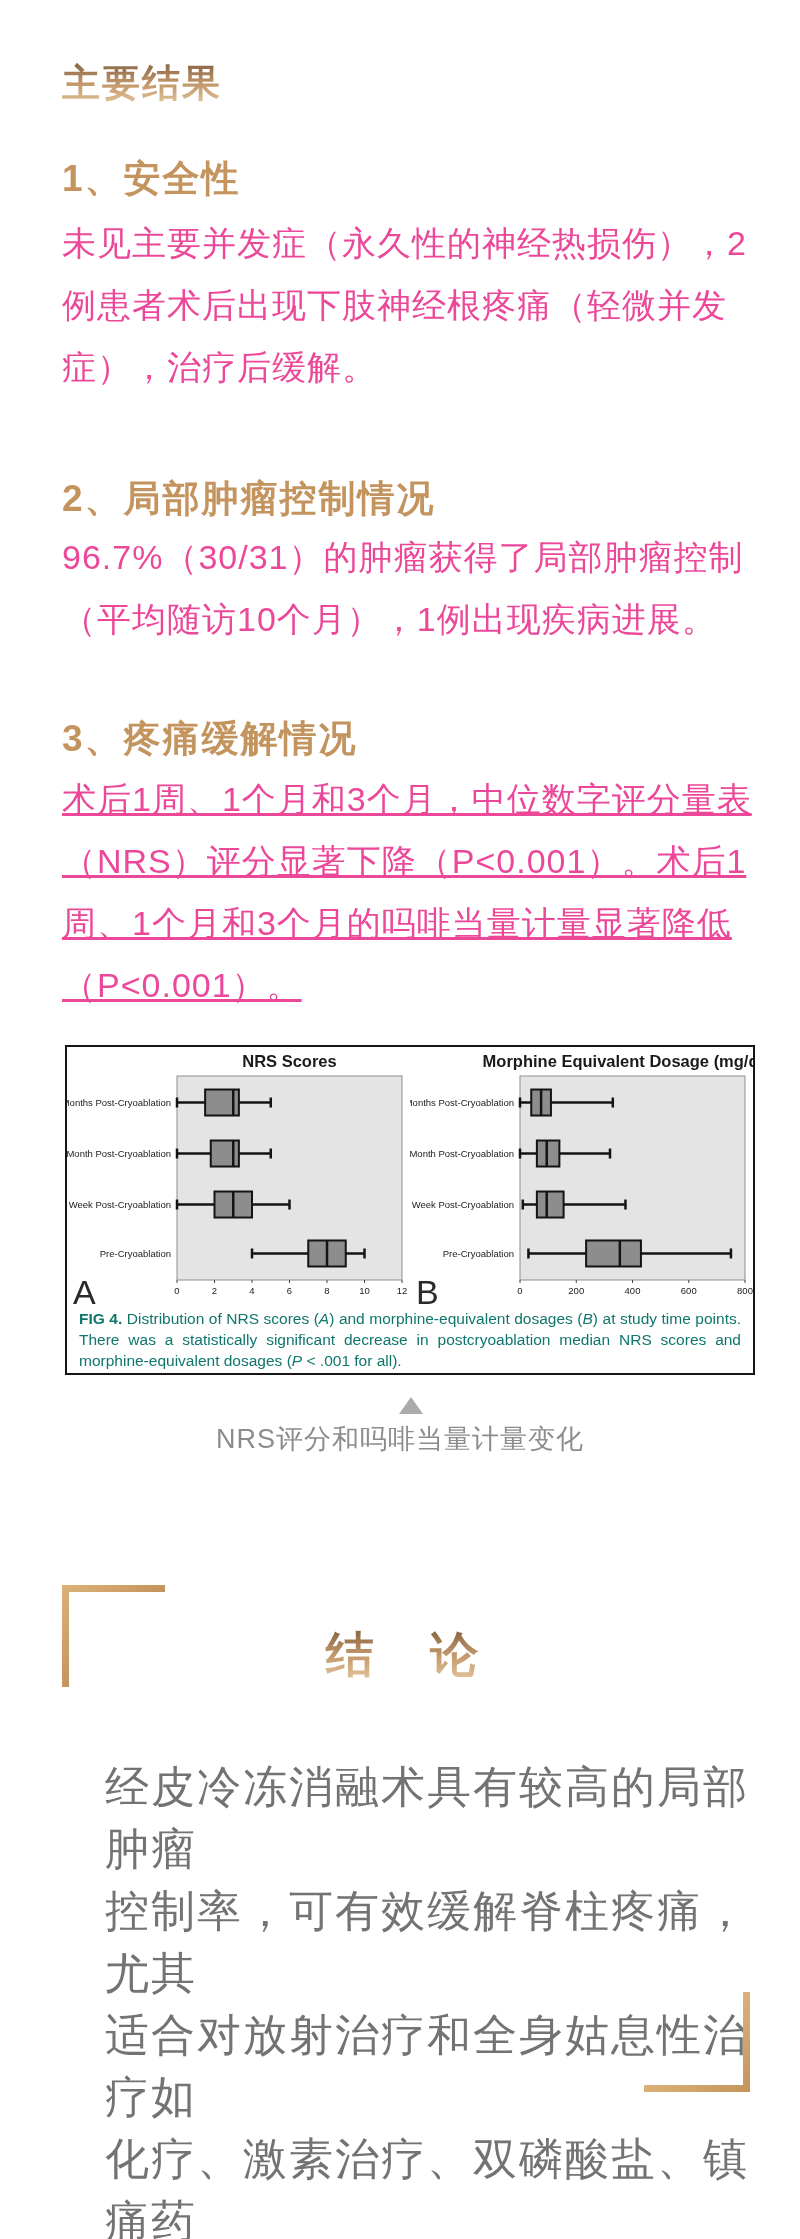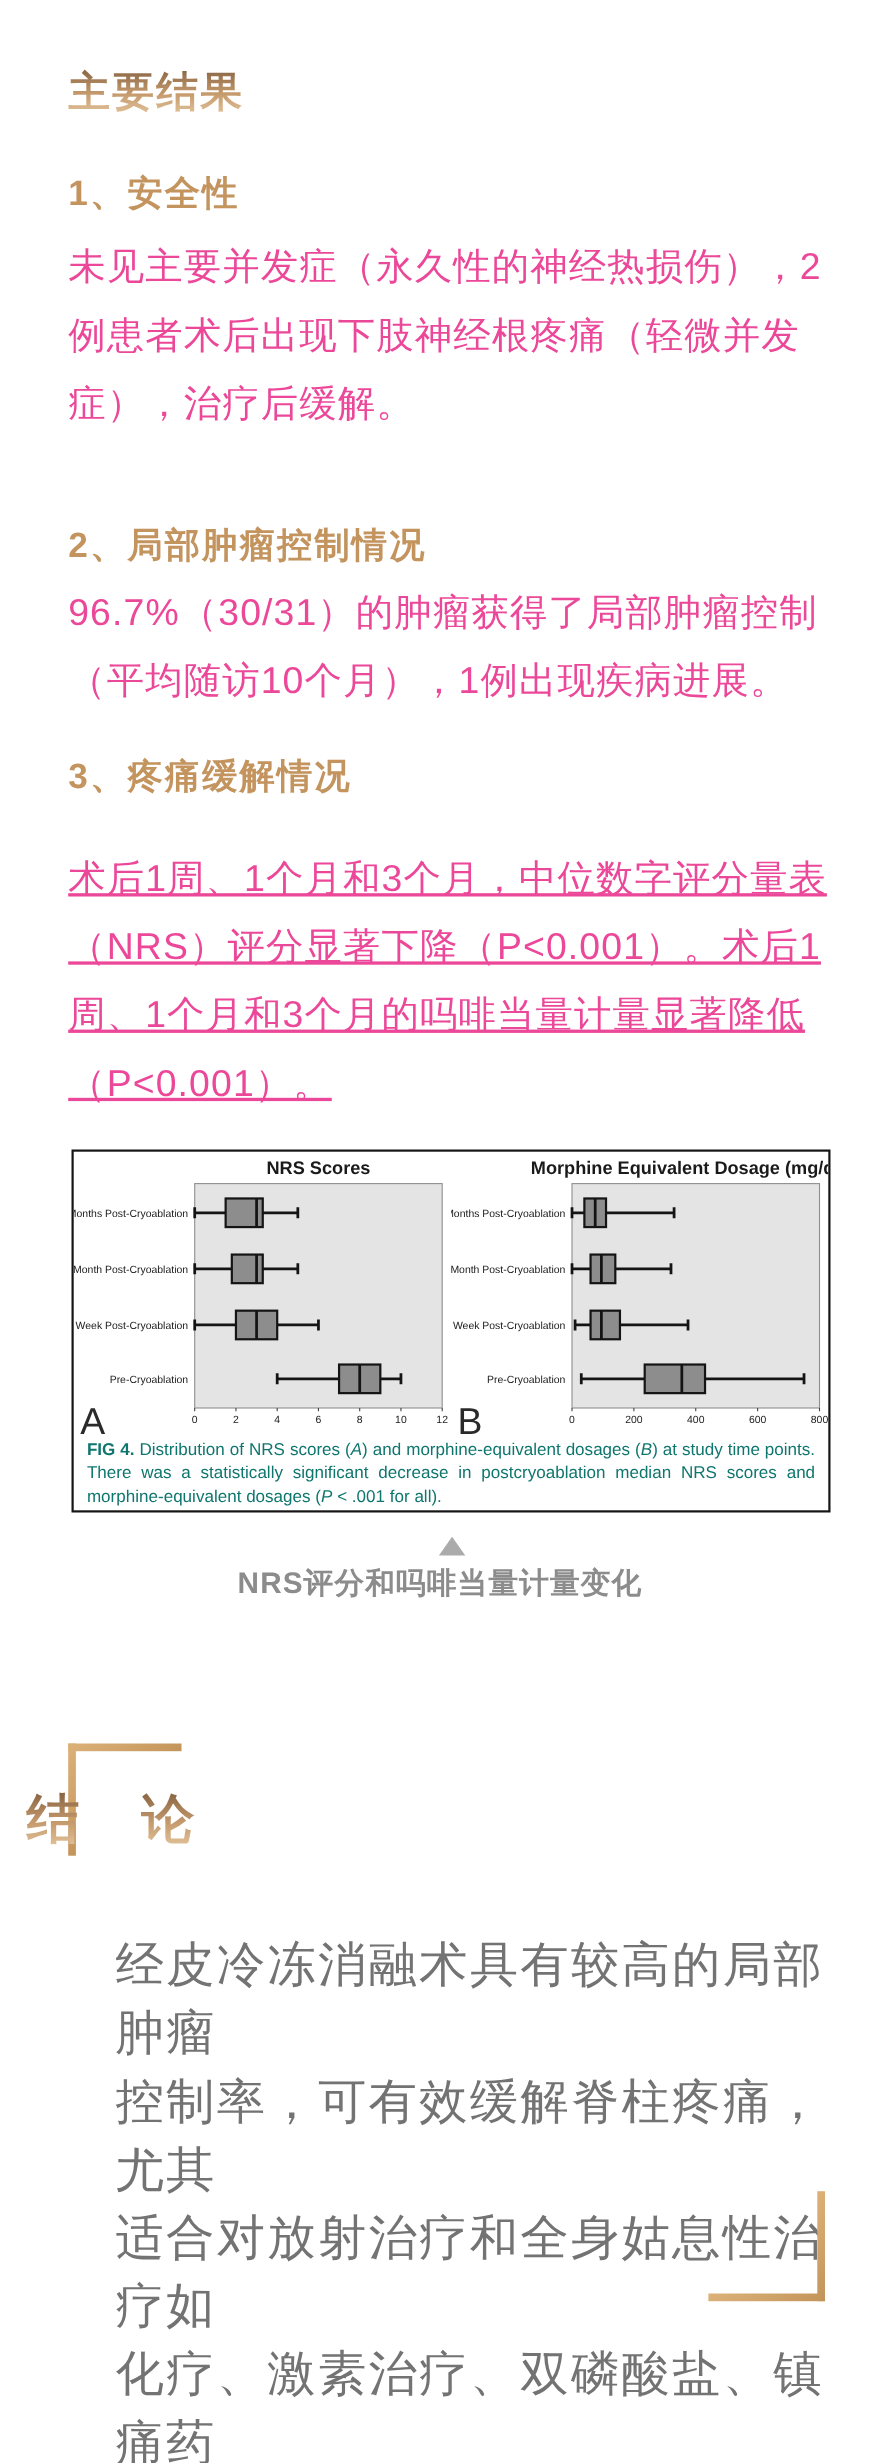--- a/index.html
+++ b/index.html
@@ -23,24 +23,24 @@
   .grad-text{ color:#a5794f; }
   @supports (-webkit-background-clip: text) or (background-clip: text){
     .grad-text{
       background:linear-gradient(180deg,#8a6644 5%,#c59a6d 55%,#e3c49c 100%);
       -webkit-background-clip:text; background-clip:text;
       color:transparent;
     }
   }
   .sec-heading{
     position:absolute; left:62px;
-    font-size:32px; font-weight:bold; line-height:40px;
+    font-size:37px; font-weight:bold; line-height:40px;
     color:#c4945f; letter-spacing:2px; white-space:nowrap;
   }
-  #sec1-h{ top:128px; } #sec2-h{ top:448px; } #sec3-h{ top:658px;text-align:right; }
+  #sec1-h{ top:128px; } #sec2-h{ top:448px; } #sec3-h{ top:688px;text-align:right; }
   .body-par{
     position:absolute; left:62px; width:695px;
     font-size:34px; line-height:62px; letter-spacing:1px;
     color:#ec4899; white-space:pre-line;
   }
   #sec1-p{ top:178px; } #sec2-p{ top:492px; } #sec3-p{ top:734px;text-decoration:underline; }
 
   
   .figure{
     position:absolute; left:65px; top:1045px; width:690px; height:330px;
@@ -59,35 +59,36 @@
 
   
   .tri-up{
     position:absolute; top:1397px; left:399px;
     width:0; height:0;
     border-left:12px solid transparent; border-right:12px solid transparent;
     border-bottom:17px solid #ababab;
   }
   .cn-caption{
     position:absolute; top:1421px; left:0; width:800px;
-    text-align:center; font-size:27px; color:#8c8c8c; letter-spacing:1px;font-weight:bold;
+    text-align:center; font-size:27px; color:#8c8c8c; letter-spacing:1px;
   }
 
   
   .conclusion{ position:absolute; top:1585px; left:0; width:800px; height:520px; }
   .bracket{ position:absolute; }
   .bracket .h-bar,.bracket .v-bar{ position:absolute; background:linear-gradient(135deg,#dcb279,#c3945a); }
   #bracket-tl{ left:62px; top:0; width:103px; height:102px; }
   #bracket-tl .h-bar{ left:0; top:0; width:103px; height:7px; }
   #bracket-tl .v-bar{ left:0; top:0; width:7px; height:102px; }
   #bracket-br{ left:644px; top:407px; width:106px; height:100px; }
   #bracket-br .h-bar{ right:0; bottom:0; width:106px; height:7px; }
   #bracket-br .v-bar{ right:0; bottom:0; width:7px; height:100px; }
   .conclusion-title{
     position:absolute; top:43px; left:0; width:800px;
+    text-align:center;
     font-family:"DejaVu Serif","Liberation Serif",serif;
     font-size:48px; font-weight:bold; line-height:52px;
     letter-spacing:20px; padding-left:24px; box-sizing:border-box;
   }
   .conclusion-par{
     position:absolute; top:127px; left:105px; width:650px;
     font-size:44px; line-height:62px; letter-spacing:2px;
     color:#737373; white-space:pre-line;
   }
 

